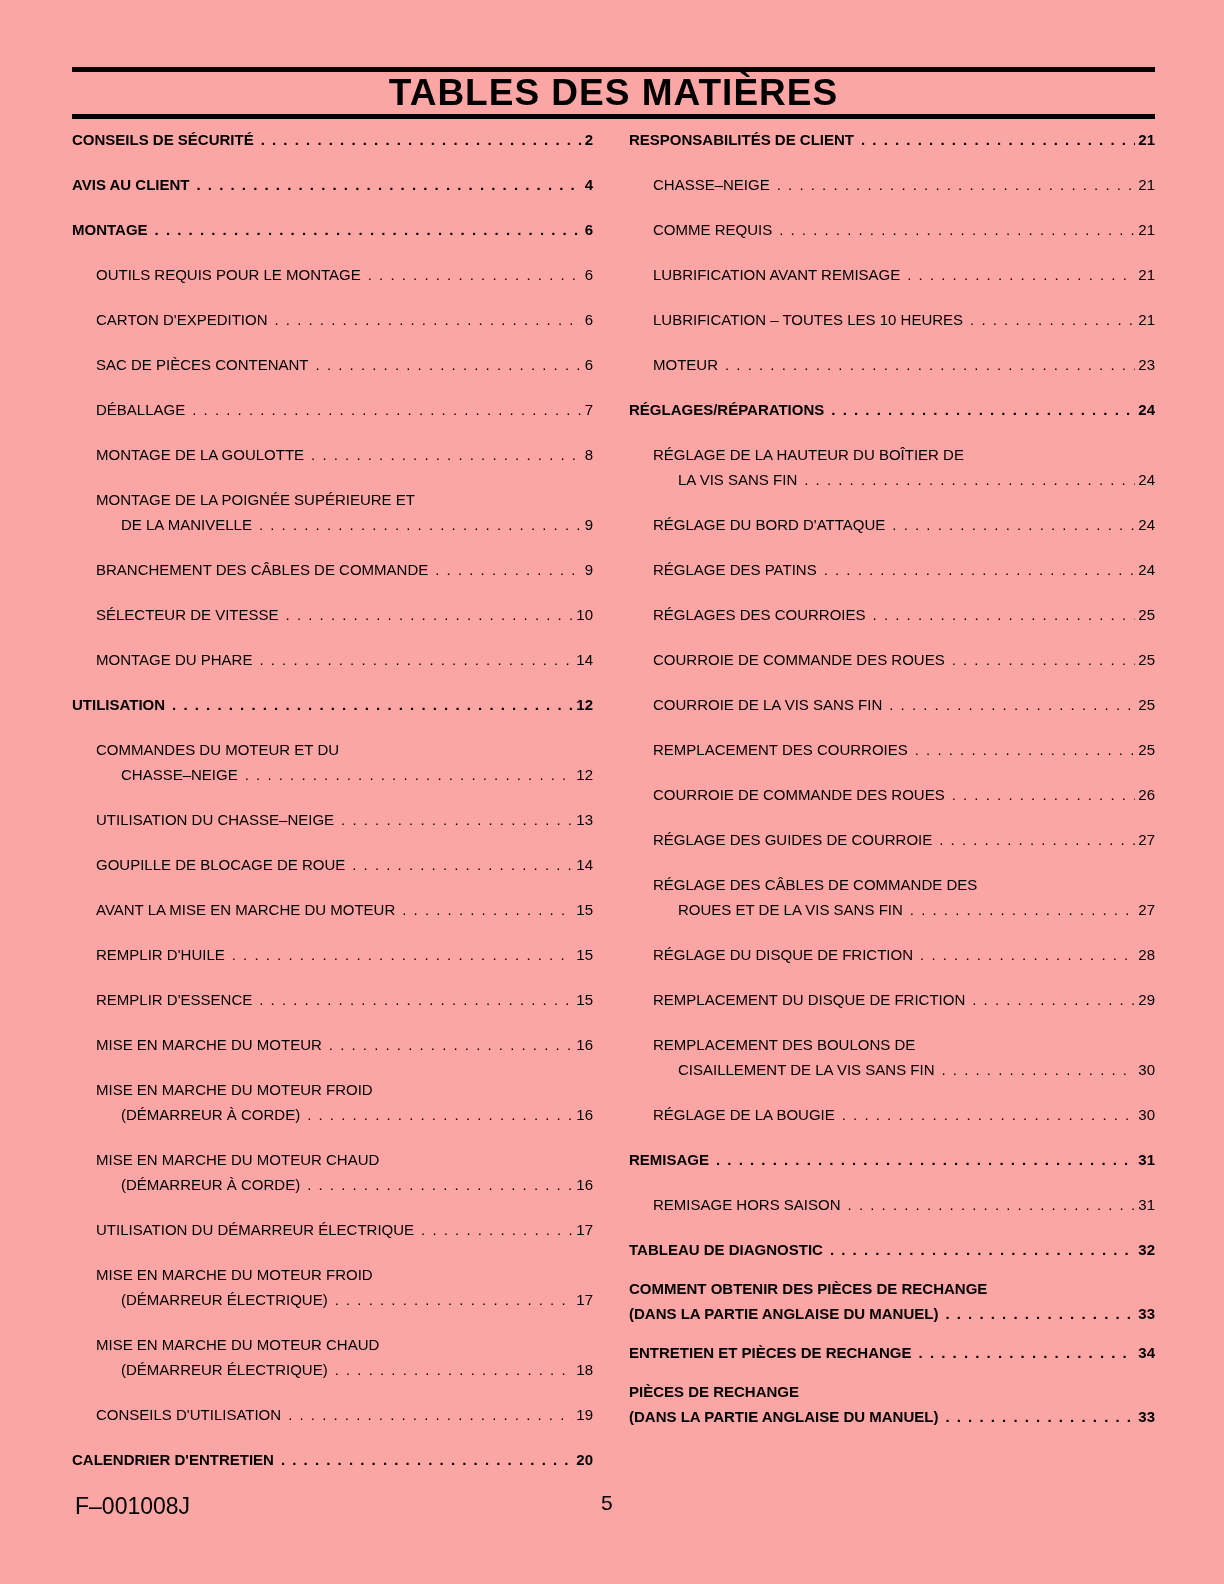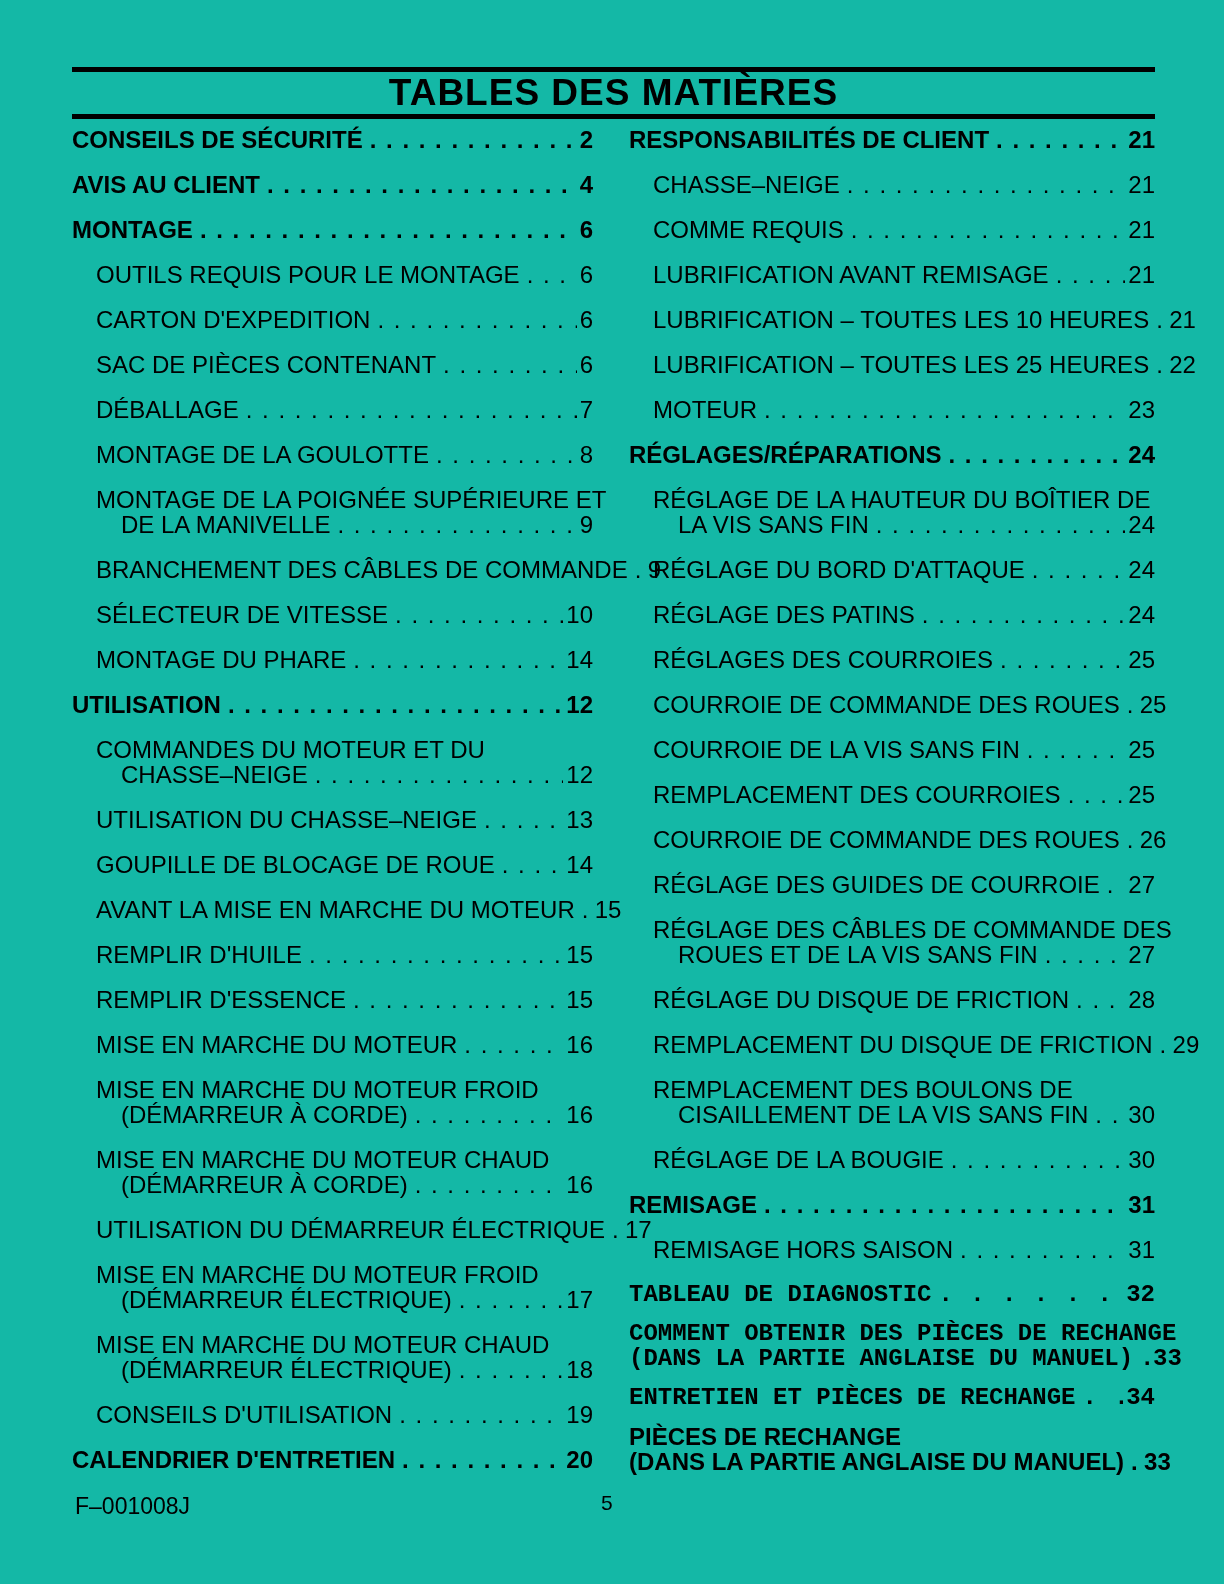--- a/index.html
+++ b/index.html
@@ -3,21 +3,21 @@
 <meta charset="utf-8">
 <style>
   html, body { margin: 0; padding: 0; }
   body {
     width: 1224px; height: 1584px;
     background: #ffffff;
     font-family: "Liberation Sans", sans-serif;
     color: #000000;
     -webkit-font-smoothing: antialiased;
   }
-  .sheet { position: relative; width: 1224px; height: 1584px; background: #14b8a6; overflow: hidden; }
+  .sheet { position: relative; width: 1224px; height: 1584px; background: #fca5a5; overflow: hidden; }
   .content { position: absolute; left: 72px; top: 0; width: 1083px; }
 
   .header {
     margin-top: 67px;
     border-top: 5px solid #000;
     border-bottom: 5px solid #000;
     padding: 1px 0 2px 0;
   }
   .title {
     font-size: 37px;
@@ -25,22 +25,22 @@
     line-height: 39px;
     text-align: center;
     letter-spacing: 1px;
   }
 
   .columns { display: flex; margin-top: 8px; }
   .col { width: 521px; }
   .col.left { margin-right: 36px; }
   .col.right { width: 526px; }
 
-  .entry { font-size: 24px; line-height: 25px; margin-bottom: 20px; }
-  .entry.tight { margin-bottom: 14px; font-family: Liberation Mono, monospace; }
+  .entry { font-size: 15px; line-height: 25px; margin-bottom: 20px; }
+  .entry.tight { margin-bottom: 14px; }
   .entry.sub { padding-left: 24px; }
   .entry.bold { font-weight: bold; }
 
   .line { display: flex; align-items: baseline; }
   .line.wrap { padding-left: 25px; }
   .label { white-space: pre; }
 
   .leader {
     flex: 1 1 auto;
     overflow: hidden;
@@ -309,27 +309,20 @@
           </div>
           <div class="entry sub">
             <div class="line">
               <span class="label">LUBRIFICATION – TOUTES LES 10 HEURES</span>
               <span class="leader"></span>
               <span class="page-num">21</span>
             </div>
           </div>
           <div class="entry sub">
             <div class="line">
-              <span class="label">LUBRIFICATION – TOUTES LES 25 HEURES</span>
-              <span class="leader"></span>
-              <span class="page-num">22</span>
-            </div>
-          </div>
-          <div class="entry sub">
-            <div class="line">
               <span class="label">MOTEUR</span>
               <span class="leader"></span>
               <span class="page-num">23</span>
             </div>
           </div>
           <div class="entry bold">
             <div class="line">
               <span class="label">RÉGLAGES/RÉPARATIONS</span>
               <span class="leader"></span>
               <span class="page-num">24</span>

